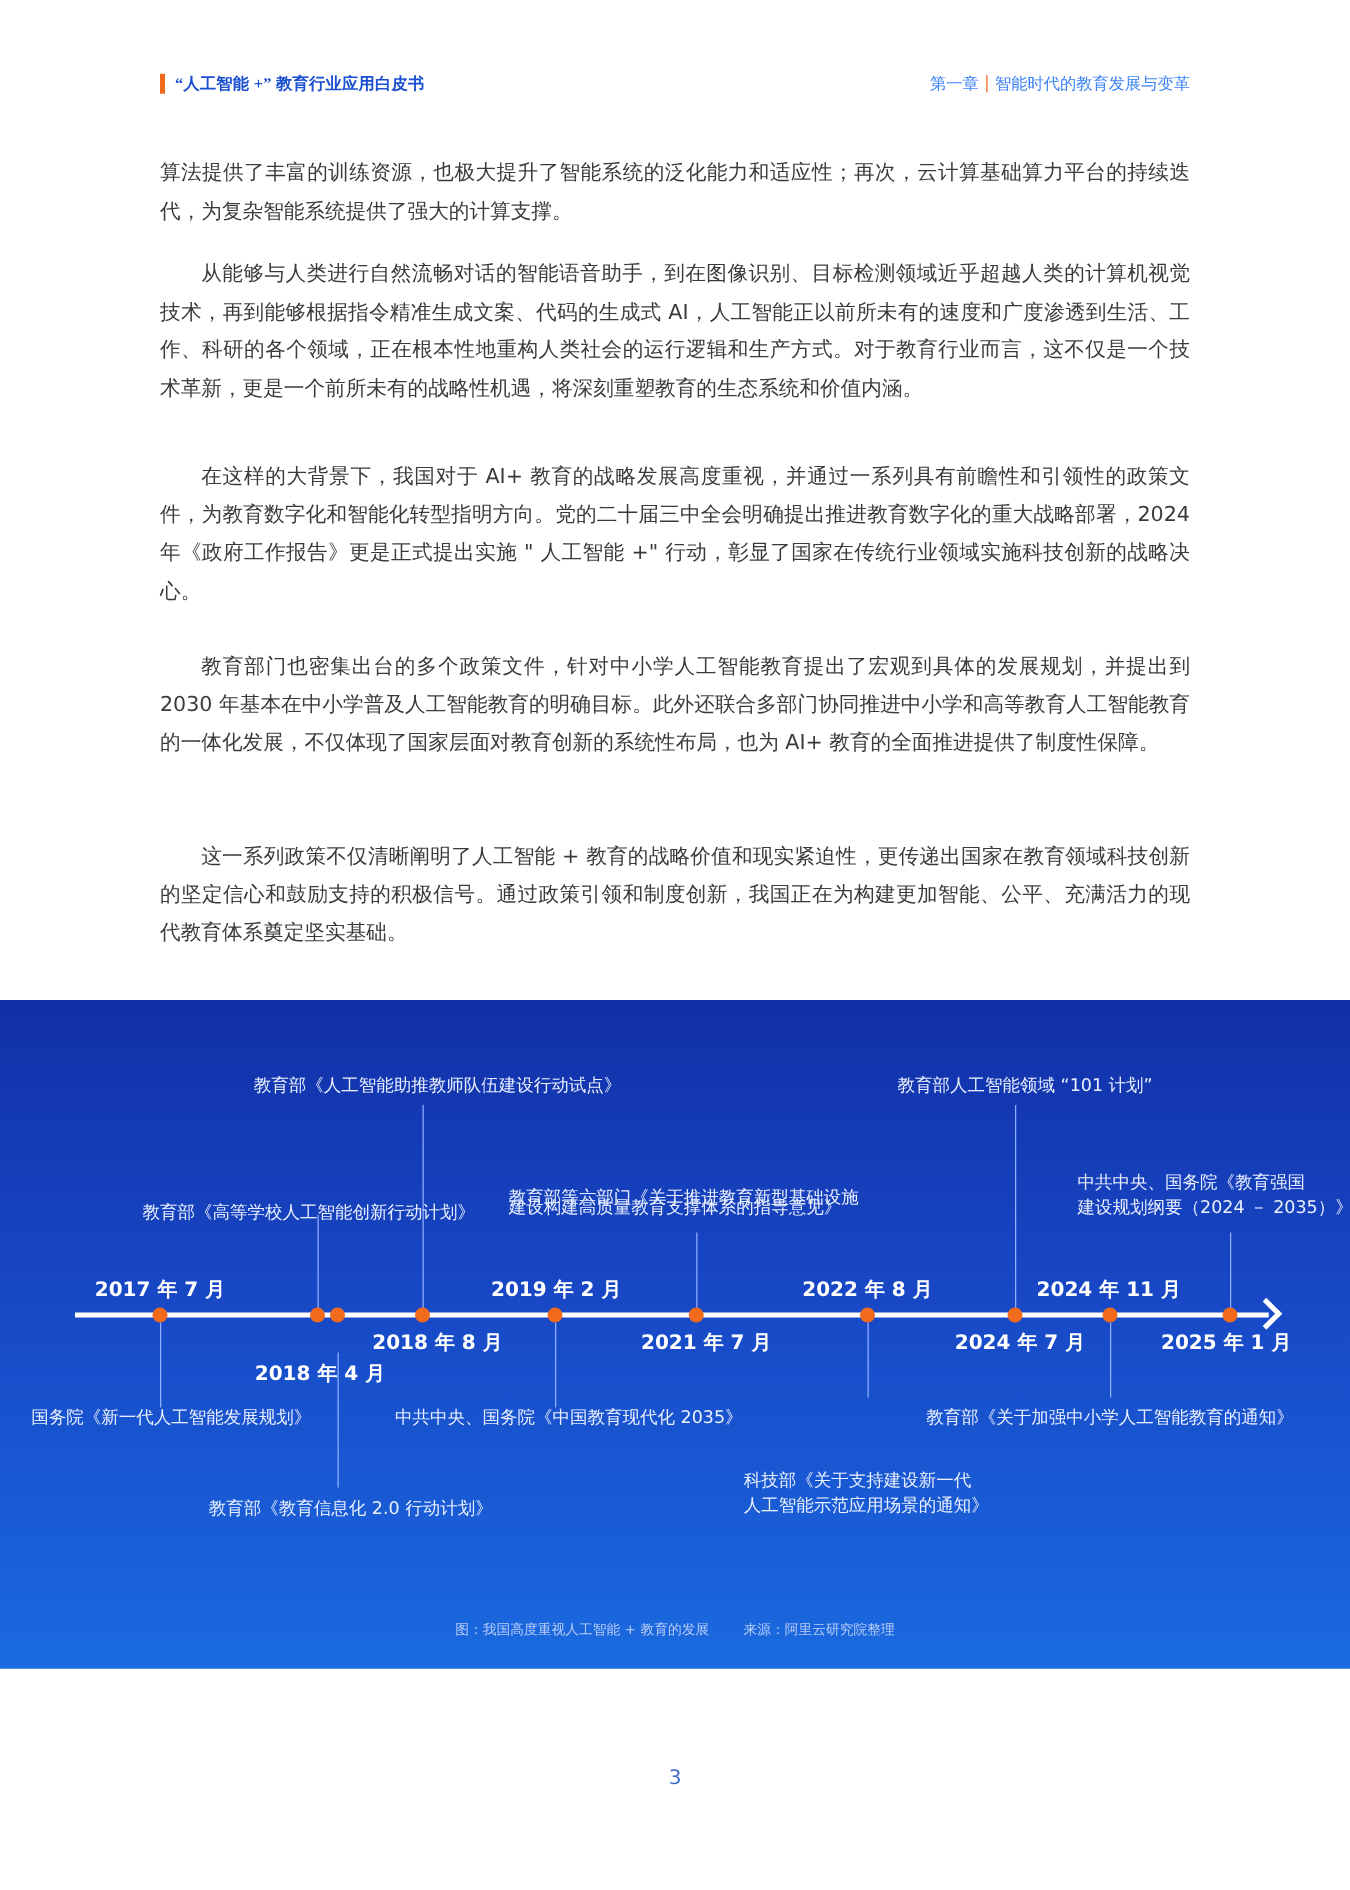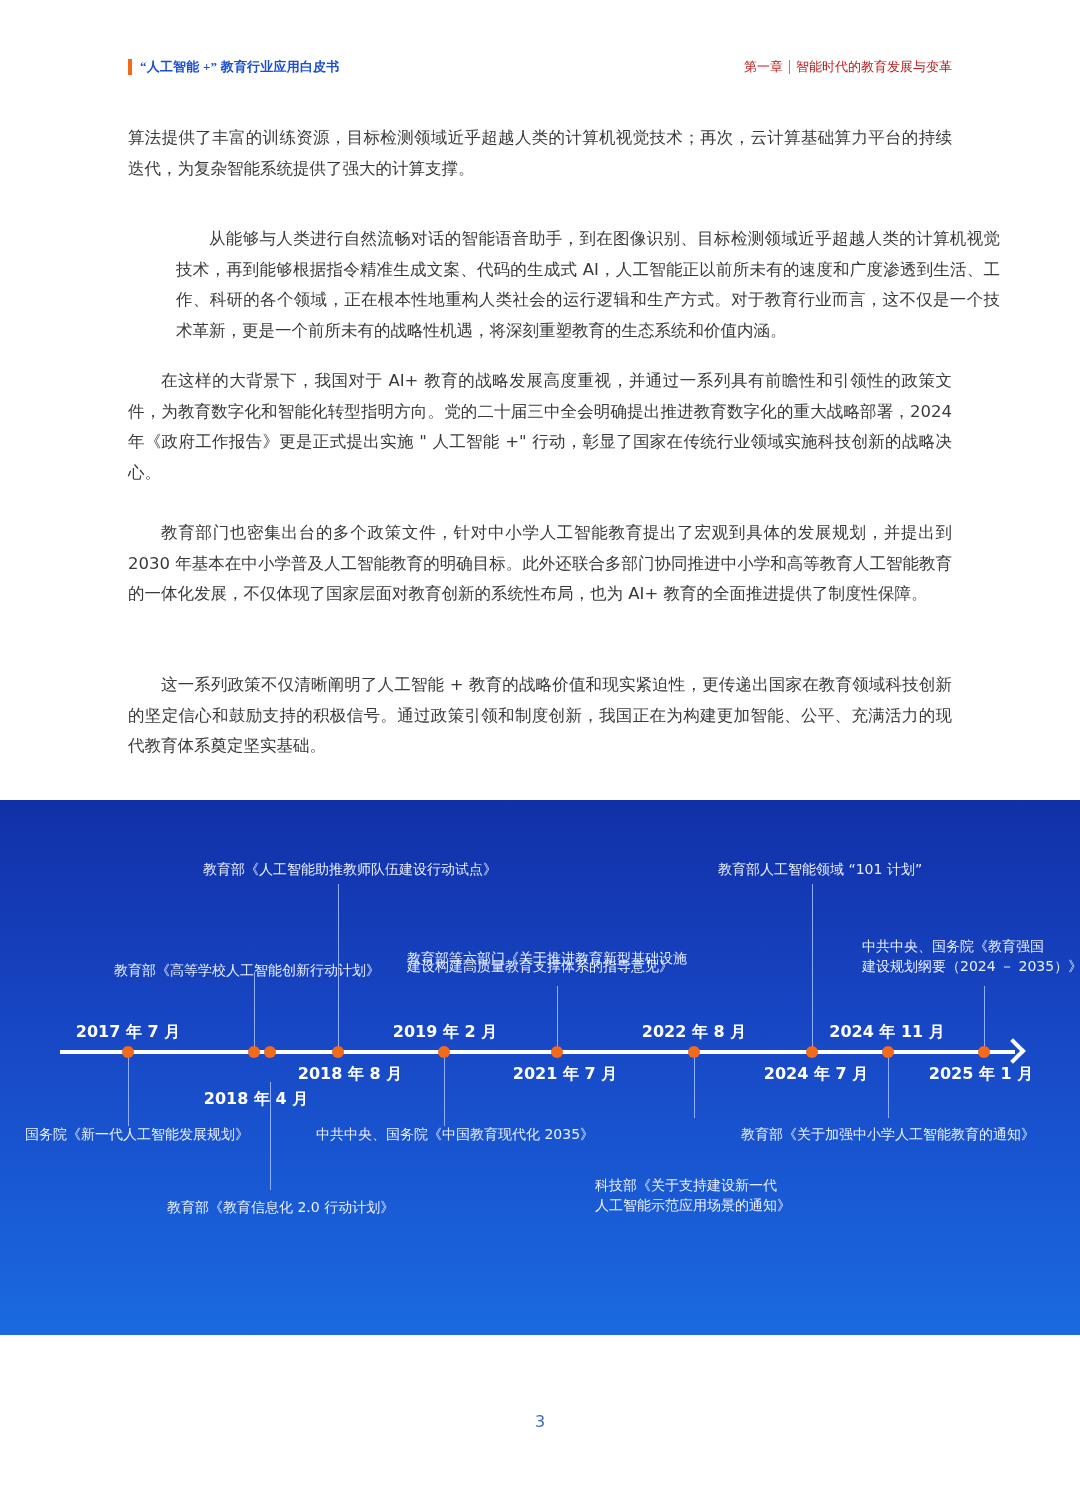--- a/index.html
+++ b/index.html
@@ -6,21 +6,21 @@
   body {
     width: 1080px; height: 1512px; position: relative; overflow: hidden;
     background: #ffffff;
     font-family: "DejaVu Sans", "Liberation Sans", sans-serif;
     color: #333333;
   }
   .header { position: absolute; top: 58px; left: 128px; right: 128px; height: 22px; }
   .header-left { position: absolute; left: 0; top: 0; display: flex; align-items: center; }
   .header-bar { width: 4px; height: 16px; background: #f26b1d; margin-right: 8px; }
   .header-title { font-size: 13px; font-weight: bold; color: #1a4fd0; letter-spacing: 0.2px; font-family: Liberation Serif, serif; }
-  .header-right { position: absolute; right: 0; top: 0; font-size: 13px; color: #b91c1c; display: flex; align-items: center; }
+  .header-right { position: absolute; right: 0; top: 0; font-size: 13px; color: #3b82f6; display: flex; align-items: center; }
   .header-sep { width: 1px; height: 14px; background: #f26b1d; margin: 0 6px; }
 
   .body-text { position: absolute; left: 128px; width: 824px; font-size: 16.5px; line-height: 30.5px; color: #3a3a3a; text-align: justify; }
   .body-text p { margin: 0; }
   .indent { text-indent: 2em; }
 
   .timeline-panel {
     position: absolute; left: 0; top: 800px; width: 1080px; height: 535px;
     background: linear-gradient(180deg, #1130a8 0%, #1848c6 45%, #1a6ae0 100%);
   }
@@ -44,38 +44,42 @@
     <span class="header-title">“人工智能 +” 教育行业应用白皮书</span>
   </div>
   <div class="header-right">
     <span>第一章</span>
     <span class="header-sep"></span>
     <span>智能时代的教育发展与变革</span>
   </div>
 </div>
 
 <div class="body-text" style="top:123px;">
-  <p>算法提供了丰富的训练资源，目标检测领域近乎超越人类的计算机视觉技术；再次，云计算基础算力平台的持续迭代，为复杂智能系统提供了强大的计算支撑。</p>
+  <p>算法提供了丰富的训练资源，也极大提升了智能系统的泛化能力和适应性；再次，云计算基础算力平台的持续迭代，为复杂智能系统提供了强大的计算支撑。</p>
 </div>
-<div class="body-text" style="top:224px;margin-left:48px;">
+<div class="body-text" style="top:204px;">
   <p class="indent">从能够与人类进行自然流畅对话的智能语音助手，到在图像识别、目标检测领域近乎超越人类的计算机视觉技术，再到能够根据指令精准生成文案、代码的生成式 AI，人工智能正以前所未有的速度和广度渗透到生活、工作、科研的各个领域，正在根本性地重构人类社会的运行逻辑和生产方式。对于教育行业而言，这不仅是一个技术革新，更是一个前所未有的战略性机遇，将深刻重塑教育的生态系统和价值内涵。</p>
 </div>
 <div class="body-text" style="top:366px;">
   <p class="indent">在这样的大背景下，我国对于 AI+ 教育的战略发展高度重视，并通过一系列具有前瞻性和引领性的政策文件，为教育数字化和智能化转型指明方向。党的二十届三中全会明确提出推进教育数字化的重大战略部署，2024 年《政府工作报告》更是正式提出实施 " 人工智能 +" 行动，彰显了国家在传统行业领域实施科技创新的战略决心。</p>
 </div>
 <div class="body-text" style="top:518px;">
   <p class="indent">教育部门也密集出台的多个政策文件，针对中小学人工智能教育提出了宏观到具体的发展规划，并提出到 2030 年基本在中小学普及人工智能教育的明确目标。此外还联合多部门协同推进中小学和高等教育人工智能教育的一体化发展，不仅体现了国家层面对教育创新的系统性布局，也为 AI+ 教育的全面推进提供了制度性保障。</p>
 </div>
 <div class="body-text" style="top:670px;">
   <p class="indent">这一系列政策不仅清晰阐明了人工智能 + 教育的战略价值和现实紧迫性，更传递出国家在教育领域科技创新的坚定信心和鼓励支持的积极信号。通过政策引领和制度创新，我国正在为构建更加智能、公平、充满活力的现代教育体系奠定坚实基础。</p>
 </div>
 
 <div class="timeline-panel" id="timeline">
   <div class="axis"></div>
   <div class="arrow"></div>
+  <div class="caption">
+    <span>图：我国高度重视人工智能 + 教育的发展</span>
+    <span>来源：阿里云研究院整理</span>
+  </div>
 <div class="vline" style="left: 128px; top: 258px; height: 68px;"></div>
     <div class="vline" style="left: 254px; top: 172px; height: 76px;"></div>
     <div class="vline" style="left: 270px; top: 282px; height: 108px;"></div>
     <div class="vline" style="left: 338px; top: 84px; height: 164px;"></div>
     <div class="vline" style="left: 444px; top: 258px; height: 68px;"></div>
     <div class="vline" style="left: 557px; top: 186px; height: 62px;"></div>
     <div class="vline" style="left: 694px; top: 258px; height: 60px;"></div>
     <div class="vline" style="left: 812px; top: 84px; height: 164px;"></div>
     <div class="vline" style="left: 888px; top: 258px; height: 60px;"></div>
     <div class="vline" style="left: 984px; top: 186px; height: 62px;"></div>

